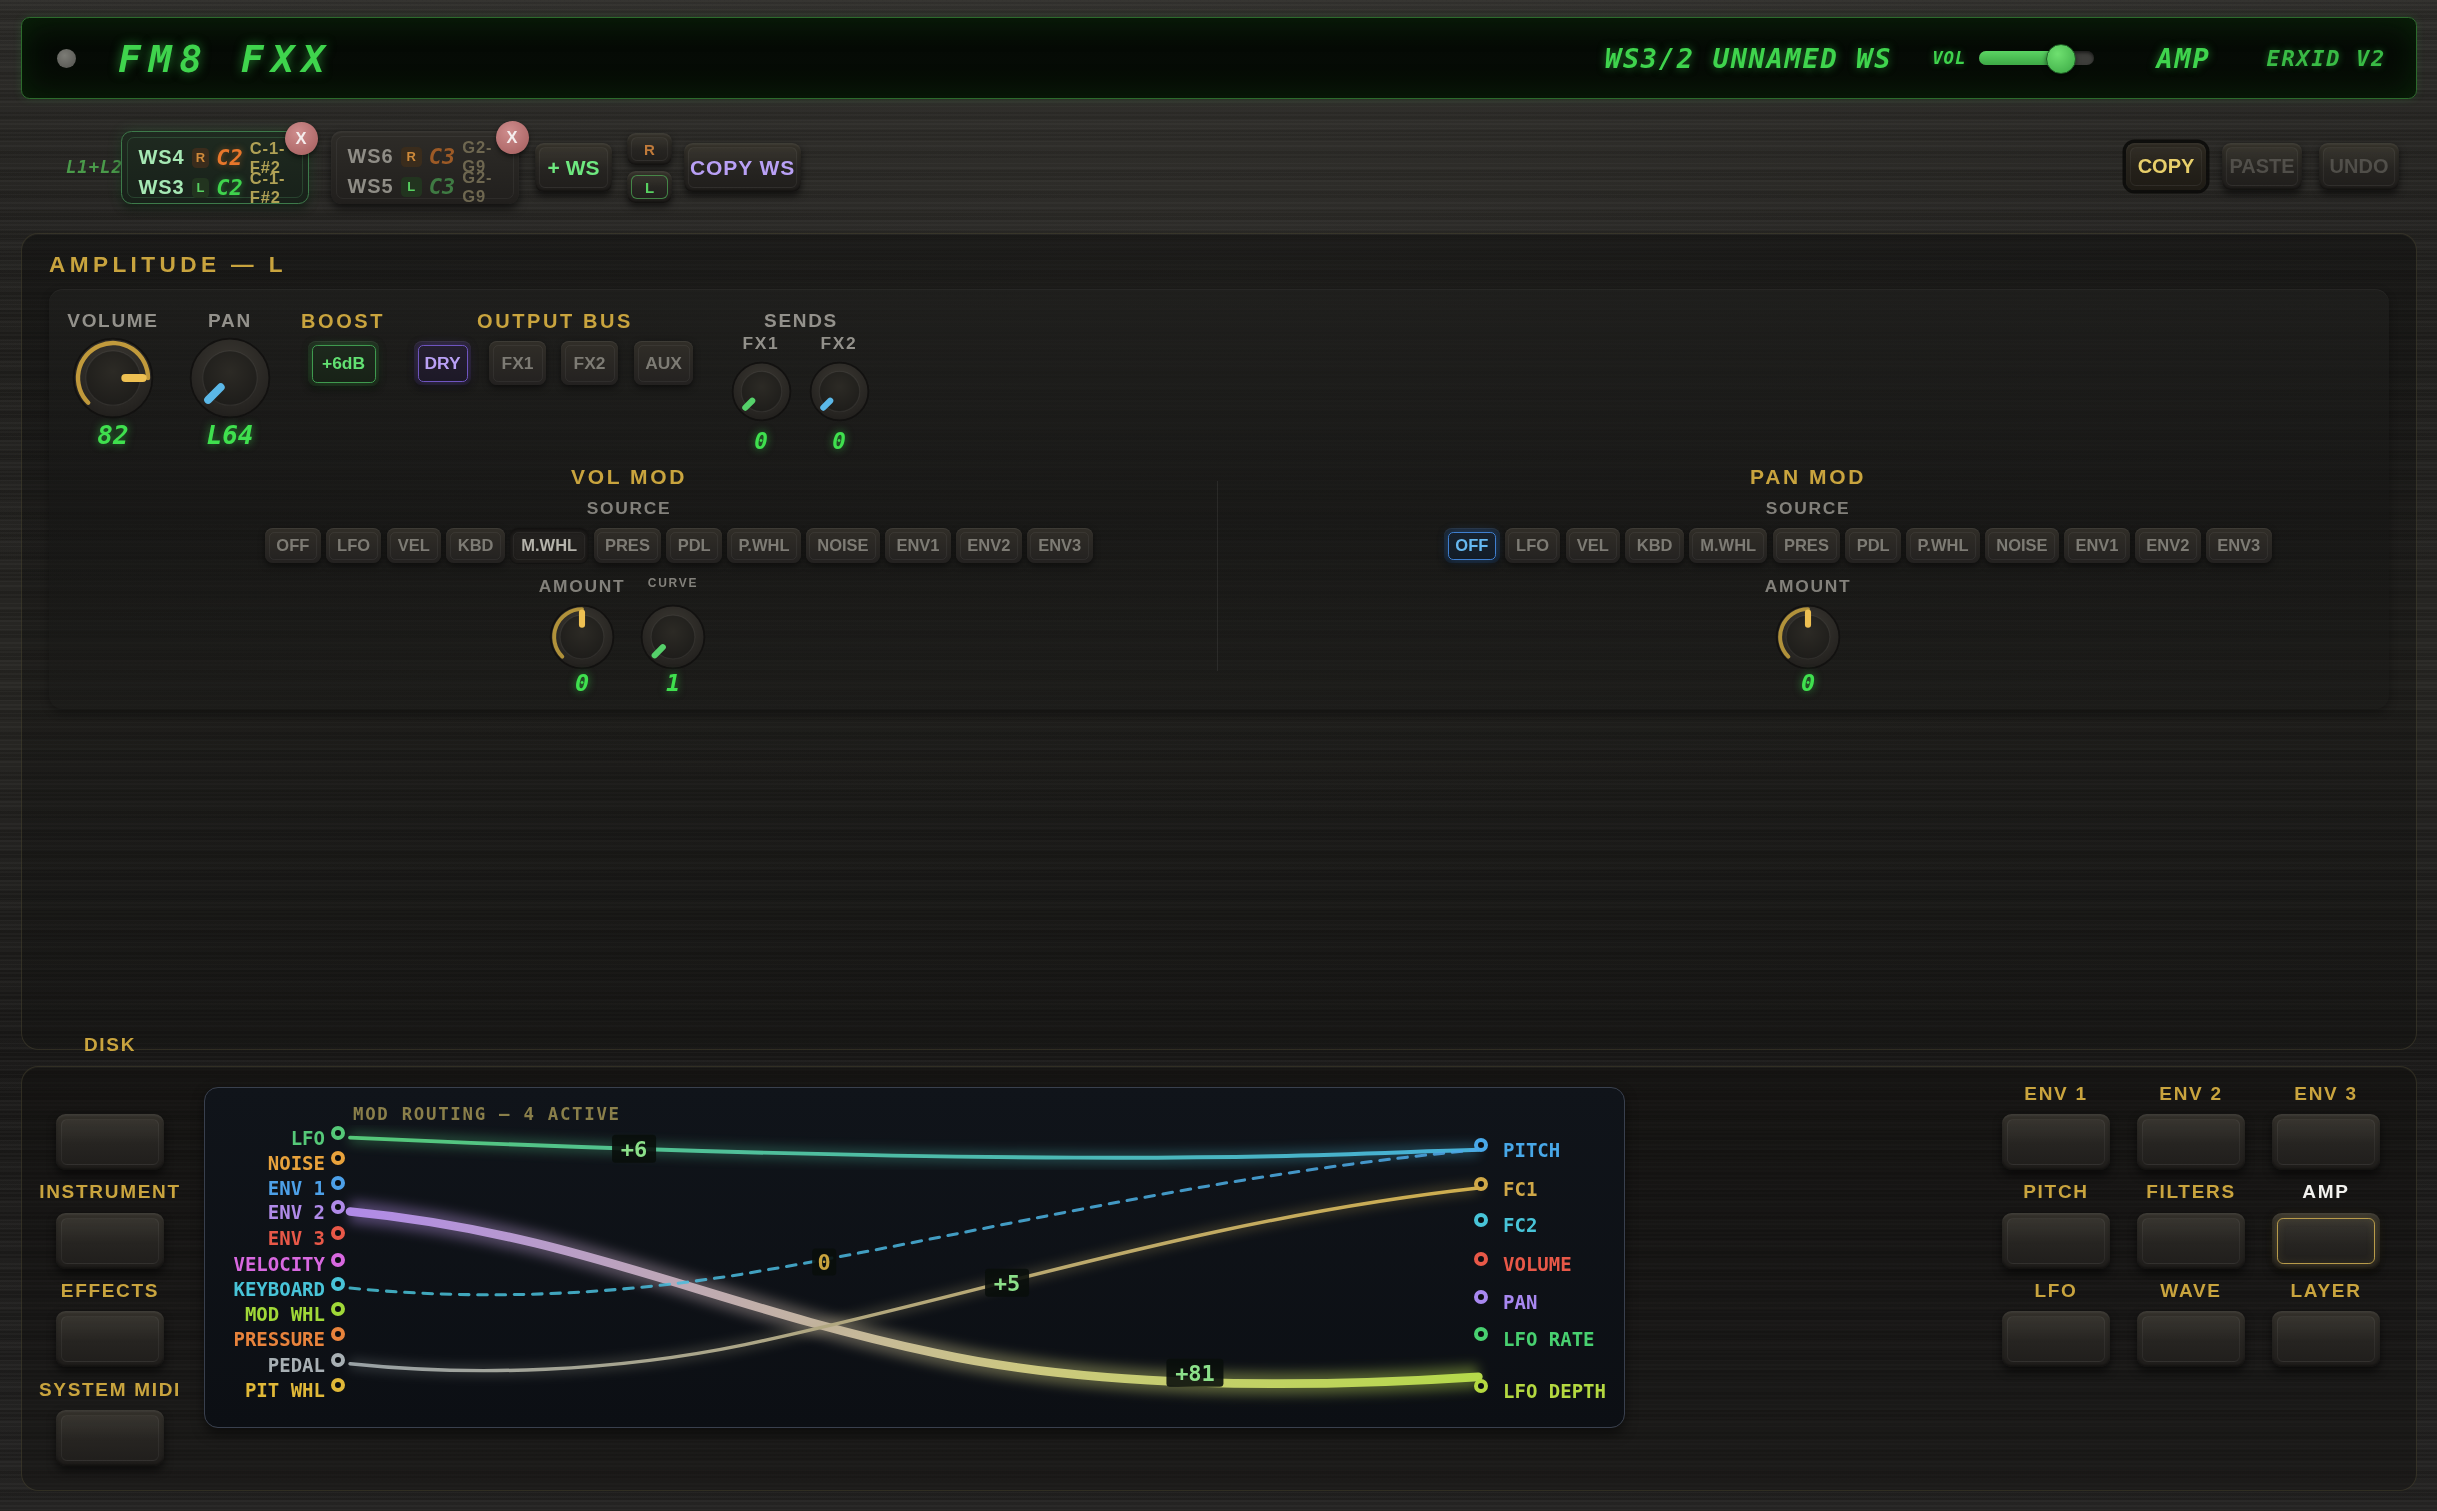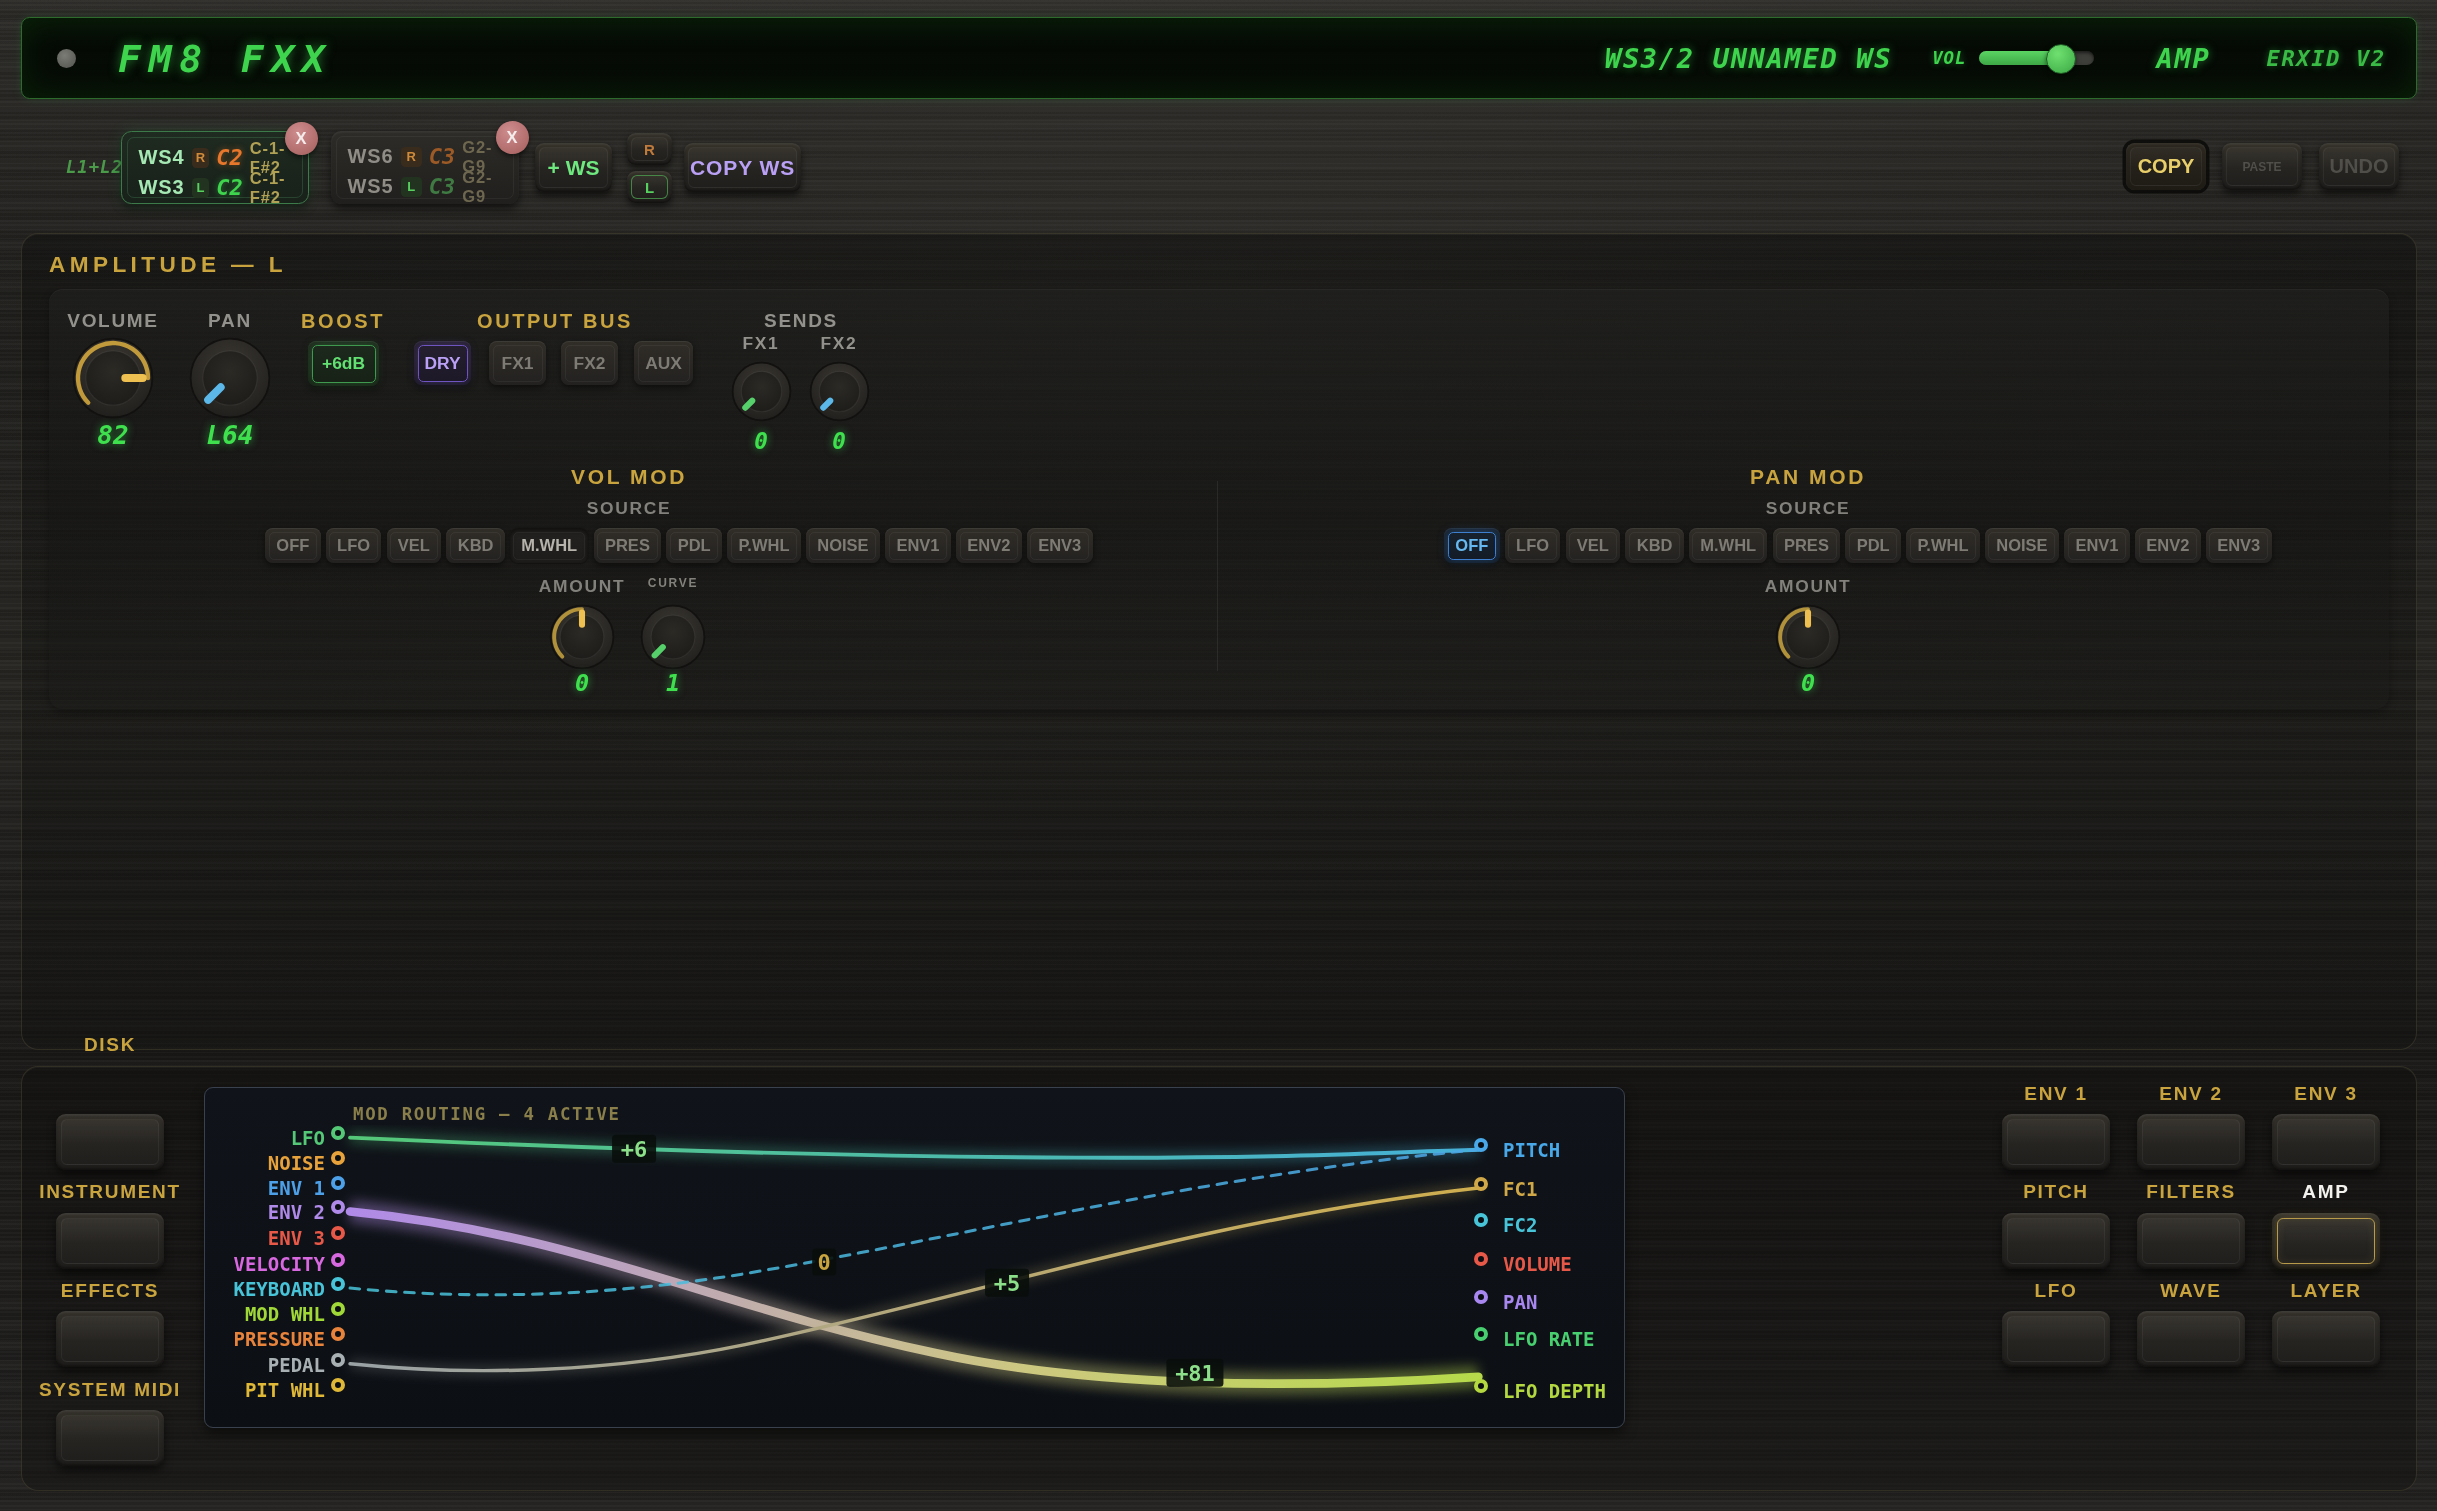--- a/index.html
+++ b/index.html
@@ -77,21 +77,21 @@
   .btn::after { content:""; position:absolute; inset:4.4px; border-radius:6.1px;
     border:0.9px solid rgba(255,255,255,0.05);
     background:linear-gradient(180deg, rgba(255,255,255,0.03), transparent 60%); pointer-events:none; }
   .btn-addws { left:535px; top:143px; width:77px; height:49px; font-size:21px; color:#6ee87f; }
   .btn-r { left:627px; top:133px; width:45px; height:32px; font-size:15px; color:#c07a3a; }
   .btn-l { left:627px; top:171px; width:45px; height:32px; font-size:15px; color:#57d060; }
   .btn-l::after { border:1.3px solid rgba(90,210,100,0.55); }
   .btn-copyws { left:684px; top:143px; width:117px; height:49px; font-size:21px; color:#b9a0f5; letter-spacing:0.9px; }
   .btn-copy { left:2126px; top:143px; width:80px; height:47px; font-size:20px; color:#e8cf6a;
     background:linear-gradient(180deg,#2c2820,#1e1b15); box-shadow:0 0 0 3.5px rgba(8,8,6,0.8), inset 0 1.7px 1.7px rgba(255,255,255,0.05); }
-  .btn-paste { left:2222px; top:143px; width:80px; height:47px; font-size:12px; color:#504e49; }
+  .btn-paste { left:2222px; top:143px; width:80px; height:47px; font-size:20px; color:#504e49; }
   .btn-undo { left:2319px; top:143px; width:80px; height:47px; font-size:20px; color:#504e49; }
 
   
   .main-panel { position:absolute; left:21px; top:233px; width:2396px; height:817px; border-radius:17.4px;
     background:linear-gradient(180deg, rgba(16,16,15,0.55), rgba(12,12,11,0.35) 40%, rgba(18,18,16,0.45));
     border:0.9px solid rgba(120,110,75,0.28);
     box-shadow: inset 0 0.9px 0 rgba(255,255,255,0.04); }
   .main-title { position:absolute; left:49px; top:252px; font-size:22.6px; font-weight:bold; letter-spacing:4.4px; color:#c9a43e; }
   .sub-panel { position:absolute; left:49px; top:289px; width:2340px; height:420px; border-radius:14px;
     background:linear-gradient(180deg, rgba(34,34,32,0.55), rgba(20,20,19,0.5) 55%, rgba(26,26,24,0.45));
@@ -130,21 +130,21 @@
   .nav-label { position:absolute; font-size:19px; font-weight:bold; letter-spacing:1.7px; color:#c9a43e; transform:translateX(-50%); white-space:nowrap; }
   .nav-label.on { color:#f2f1ee; }
   .nav-btn { position:absolute; width:108px; height:56px; border-radius:9.6px;
     background:linear-gradient(180deg,#33302a 0%,#262421 55%,#1f1d1b 100%);
     box-shadow:0 4.4px 8.7px rgba(0,0,0,0.55), inset 0 1.7px 1.7px rgba(255,255,255,0.07), inset 0 -1.7px 2.6px rgba(0,0,0,0.45); }
   .nav-btn::after { content:""; position:absolute; inset:5.2px; border-radius:6.1px; border:0.9px solid rgba(255,255,255,0.05);
     background:linear-gradient(180deg, rgba(255,255,255,0.035), transparent 60%); pointer-events:none; }
   .nav-btn.on::after { border:1.7px solid #b89b4a; box-shadow:0 0 12.2px rgba(200,170,80,0.25), inset 0 0 8.7px rgba(200,170,80,0.12); }
 
   
-  .routing { position:absolute; left:204px; top:1087px; width:1421px; height:341px; border-radius:9px;
+  .routing { position:absolute; left:204px; top:1087px; width:1421px; height:341px; border-radius:14px;
     background:linear-gradient(180deg,#10141a,#0c0f14); border:1.7px solid #39404e;
     box-shadow:0 5.2px 12.2px rgba(0,0,0,0.5); }
   .mr-title { position:absolute; left:148px; top:15.7px; font-size:17.4px; letter-spacing:1.7px; color:#8a7f4a;
     font-family:"DejaVu Sans Mono",monospace; font-weight:bold; }
   .mr-label { position:absolute; font-size:19px; font-family:"DejaVu Sans Mono",monospace; font-weight:bold; white-space:nowrap; }
   .mr-src { left:0; width:120px; text-align:right; }
   .mr-ring { position:absolute; width:14px; height:14px; border-radius:50%; background:#0a0d11; border-width:4.4px; border-style:solid; }
   .cs0{color:#55c878;border-color:#55c878;} .cs1{color:#e8a23c;border-color:#e8a23c;}
   .cs2{color:#4da0e8;border-color:#4da0e8;} .cs3{color:#b08ae8;border-color:#b08ae8;}
   .cs4{color:#e85848;border-color:#e85848;} .cs5{color:#d868e0;border-color:#d868e0;}

